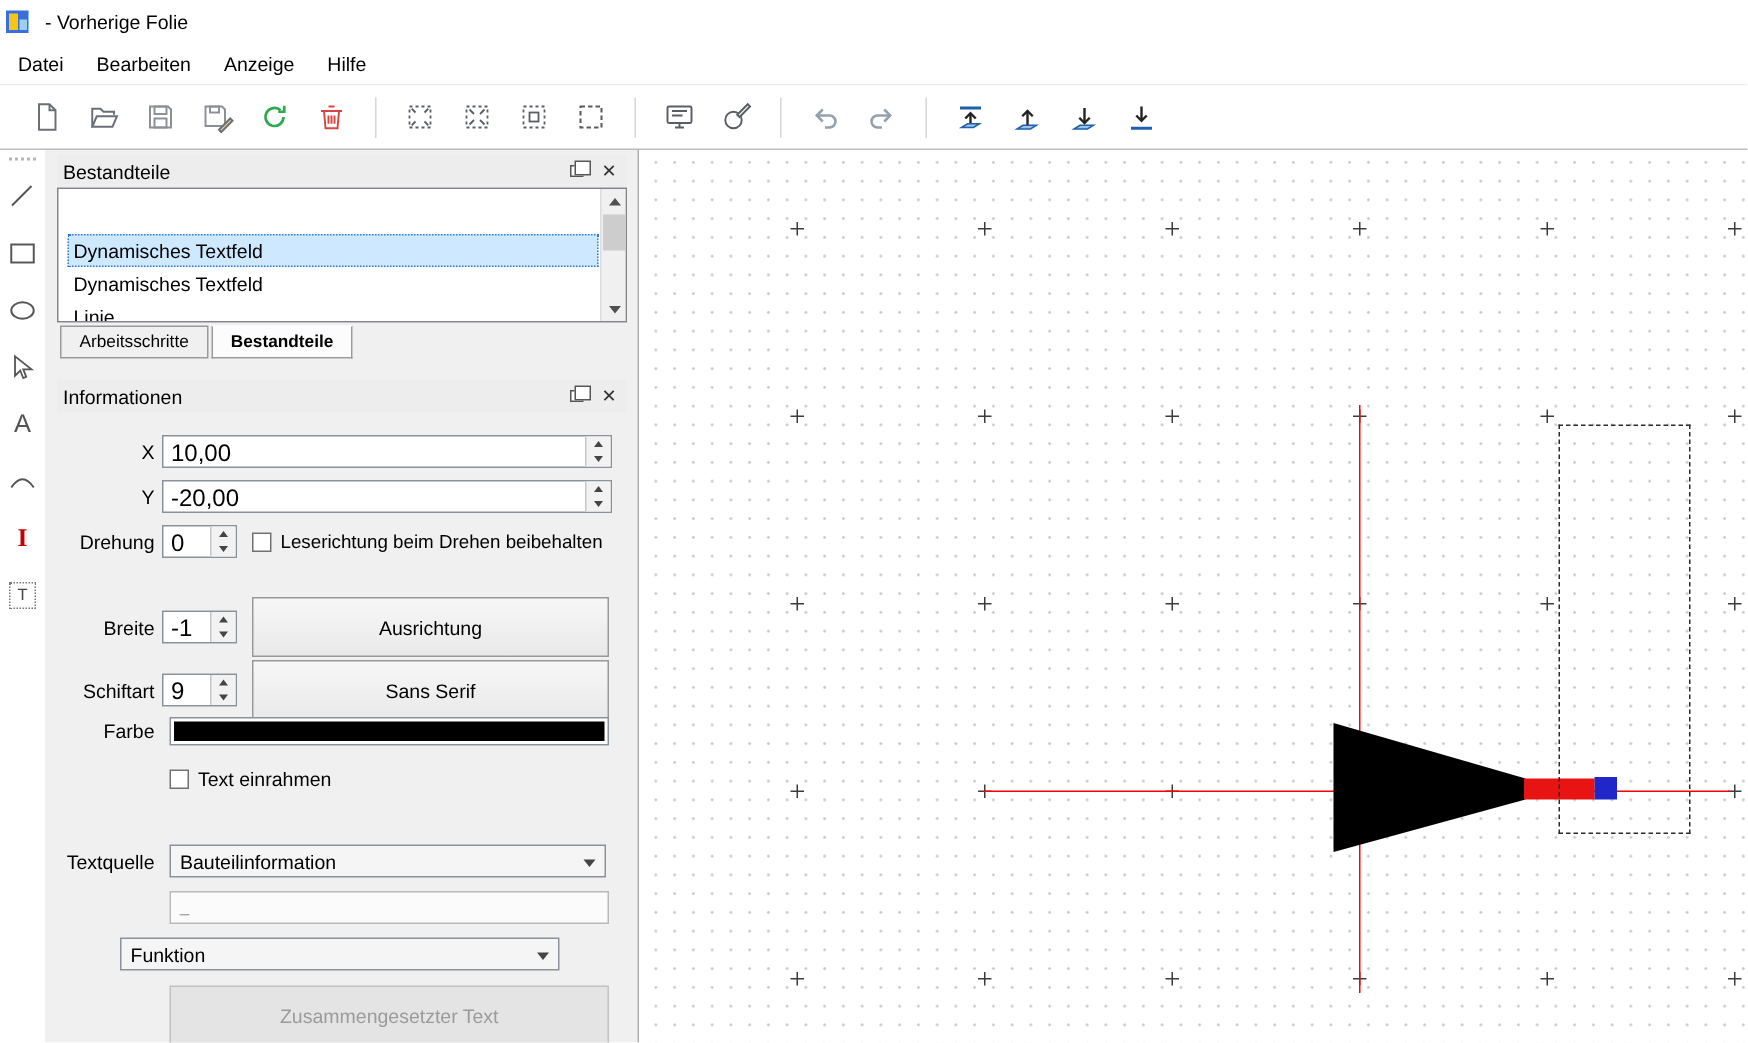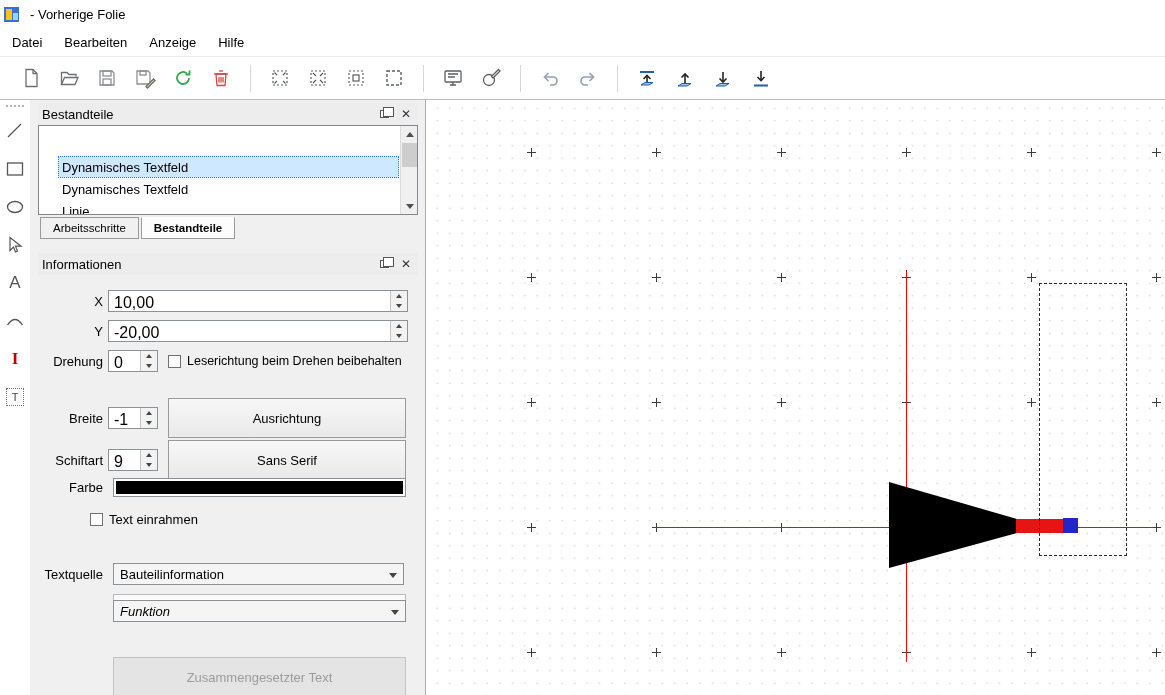--- a/index.html
+++ b/index.html
@@ -42,21 +42,21 @@
   .panel-title .pt-label { flex:1; font-size:13px; }
   .pt-btn { width:16px; height:14px; display:flex; align-items:center; justify-content:center; margin-left:6px; }
   .float-ico { position:relative; width:9px; height:8px; border:1px solid #555; background:#fff; }
   .float-ico::before { content:""; position:absolute; left:2px; top:-4px; width:9px; height:8px;
     border:1px solid #555; background:#fff; }
   .close-ico { font-size:12px; color:#333; line-height:1; }
 
   
   .listbox { position:absolute; left:8px; right:7px; top:25px; height:90px; background:#fff;
     border:1px solid #82868b; overflow:hidden; }
-  .list-items { position:absolute; left:19px; top:30px; right:18px; }
+  .list-items { position:absolute; left:6px; top:30px; right:18px; }
   .list-item { height:22px; line-height:22px; padding-left:3px; border:1px solid transparent; font-size:13px; }
   .list-item.selected { background:#cde8ff; border:1px dotted #2e7bd6; }
   .vscroll { position:absolute; right:0; top:0; width:17px; height:100%; background:#f0f0f0;
     border-left:1px solid #dcdcdc; }
   .varrow { position:absolute; left:0; width:17px; height:16px; display:flex; align-items:center; justify-content:center; }
   .tri-up { width:0; height:0; border-left:4px solid transparent; border-right:4px solid transparent; border-bottom:5px solid #505050; }
   .tri-dn { width:0; height:0; border-left:4px solid transparent; border-right:4px solid transparent; border-top:5px solid #505050; }
   .vthumb { position:absolute; left:1px; top:17px; width:15px; height:24px; background:#cdcdcd; }
 
   
@@ -409,40 +409,40 @@
       <div class="btn" style="width:238px; margin-left:10px;">Sans Serif</div>
     </div>
 
     <div class="row" style="top:378px;">
       <span class="flabel">Farbe</span>
       <div class="colorwidget" style="width:293px; margin-left:5px;">
         <div class="colorfill" style="background: rgb(0, 0, 0);"></div>
       </div>
     </div>
 
-    <div class="row" style="top:412px; padding-left:60px;">
+    <div class="row" style="top:412px; padding-left:83px;">
       <span class="chk"></span>
       <span style="font-size:13px;">Text einrahmen</span>
     </div>
 
     <div class="row" style="top:463px;">
       <span class="flabel">Textquelle</span>
       <div class="combo" style="width:291px; margin-left:5px;">
         <span>Bauteilinformation</span>
         <span class="carrow"></span>
       </div>
     </div>
 
     <div class="row" style="top:494px; padding-left:83px;">
       <div class="subfield" style="width:293px;">
         <span>_</span>
       </div>
     </div>
 
-    <div class="row" style="top:500px; padding-left:83px;font-style:italic;">
+    <div class="row" style="top:525px; padding-left:50px;">
       <div class="combo" style="width:293px;">
         <span>Funktion</span>
         <span class="carrow"></span>
       </div>
     </div>
 
     <div class="row" style="top:557px; padding-left:83px;">
       <div class="btn disabled" style="width:293px;">Zusammengesetzter Text</div>
     </div>
   </div>

